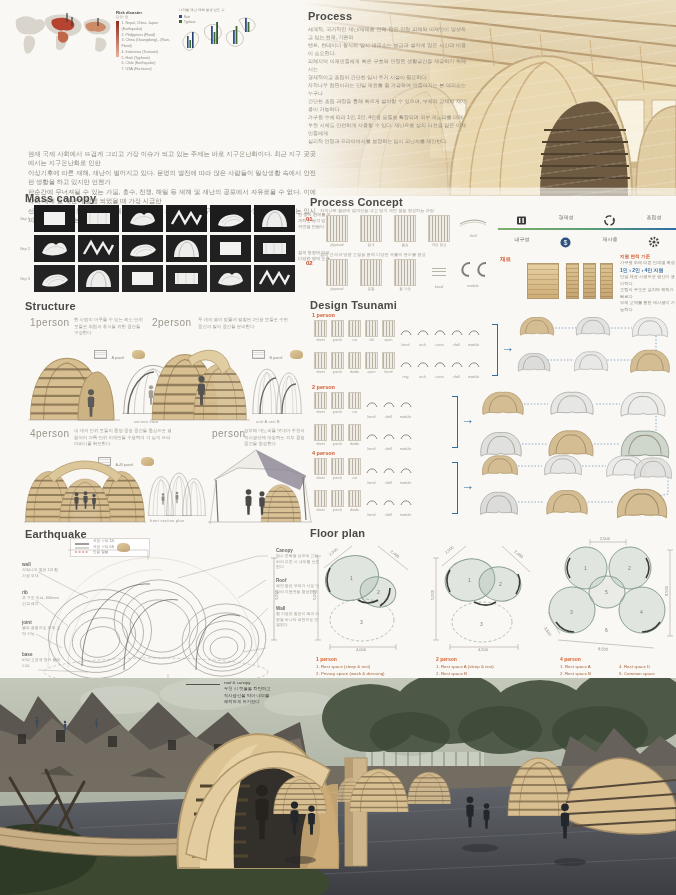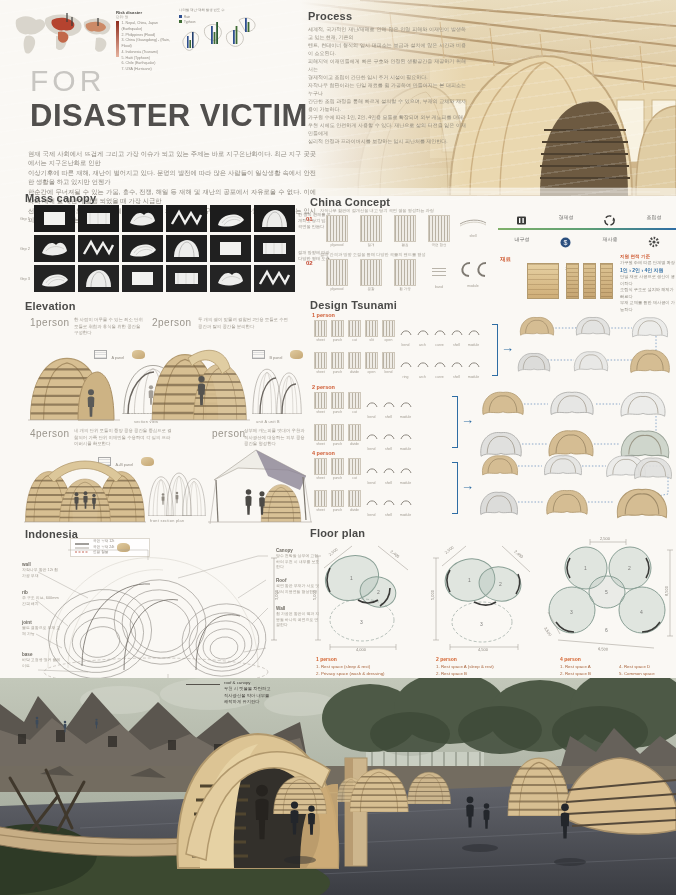--- a/index.html
+++ b/index.html
@@ -215,22 +215,20 @@
       <rect x="36" y="20" width="1.8" height="18" fill="#2e4f8f"></rect>
         <rect x="38.6" y="26" width="1.8" height="12" fill="#3f6b35"></rect>
       <rect x="41.2" y="16" width="1.8" height="22" fill="#2a5a32"></rect>
       <rect x="58" y="24" width="1.8" height="14" fill="#2e4f8f"></rect>
         <rect x="60.6" y="20" width="1.8" height="18" fill="#3f6b35"></rect>
       <rect x="70" y="12" width="1.8" height="14" fill="#2e4f8f"></rect>
         <rect x="72.6" y="16" width="1.8" height="10" fill="#3f6b35"></rect>
     </g>
   </svg>
 
-  <div class="abs title-for" style="left:30px;top:64px">FOR</div>
-  <div class="abs title-main" style="left:30px;top:98px">DISASTER VICTIM</div>
   <div class="abs intro" id="intro" style="left:28px;top:149px">
       <div>현재 국제 사회에서 뜨겁게 그리고 가장 이슈가 되고 있는 주제는 바로 지구온난화이다. 최근 지구 곳곳에서는 지구온난화로 인한</div>
       <div>이상기후에 따른 재해, 재난이 벌어지고 있다. 문명의 발전에 따라 많은 사람들이 일상생활 속에서 안전한 생활을 하고 있지만 언젠가</div>
       <div>한순간에 무너져될 수 있는 가뭄, 홍수, 전쟁, 해일 등 재해 및 재난의 공포에서 자유로울 수 없다. 이에 따라 재해 및 재난이 발생 되었을 때 가장 시급한</div>
       <div>선결 문제는 대규모 이재민들에게 필요한 식량과 피해지역의 복구를 진행하는 동안 머무를 수 있는 임시 피난처를 결정하는 것이다.</div>
     </div>
 
   <div class="abs sec-h" style="left:308px;top:10px">Process</div>
   <div class="abs prop-lines" id="proposal-lines" style="left:308px;top:25px">
       <div>세계적, 국가적인 재난/재해로 인해 많은 인명 피해와 이재민이 발생하고 있는 현재, 기존의</div>
@@ -348,21 +346,21 @@
       </div>
       <div class="mass-cell" style="background: rgb(36, 36, 36);">
         <svg viewBox="0 0 41 27">
           <path d="M6,19 L13,7 L19,18 L25,8 L31,18 L35,10" stroke="#f0f0ee" stroke-width="2.4" fill="none"></path>
         </svg>
       </div>
     </div>
   <div class="abs tiny4" style="left:298px;top:212px;width:36px">한 장의 판재를 절개하고 당겨 입체 곡면을 만든다</div>
   <div class="abs tiny4" style="left:298px;top:250px;width:36px">절개 방향에 따라 다양한 형태 도출</div>
 
-  <div class="abs sec-h" style="left:25px;top:300px">Elevation</div>
+  <div class="abs sec-h" style="left:25px;top:300px">Structure</div>
 
   <div class="abs elab" style="left:30px;top:317px">1person</div>
   <div class="abs edesc" style="left:74px;top:317px;width:70px">한 사람이 머무를 수 있는 최소 단위 모듈로 취침과 휴식을 위한 공간을 구성한다</div>
   <div class="abs" style="left:94px;top:345px">
     <span style="display:inline-block;width:11px;height:7px;border:.5px solid #aaa;background:repeating-linear-gradient(0deg,#ddd 0 1px,transparent 1px 2.5px)"></span>
     <span class="mark">A panel</span>
     <span class="chip3d" style="margin-left:3px"></span>
   </div>
   <svg class="abs" style="left:28px;top:336px" width="92" height="88" viewBox="0 0 92 88">
     <use href="#sdome" x="0" y="18" width="78" height="66"></use>
@@ -442,21 +440,21 @@
         <line x1="96" y1="31" x2="103" y2="76"></line>
       </g>
     <use href="#sdome" x="52" y="36" width="42" height="40" opacity=".95"></use>
     <g fill="#4c4a46">
       <use href="#person" x="34" y="36" width="13" height="40"></use>
       <use href="#person" x="48" y="38" width="12" height="38"></use>
     </g>
     <line x1="0" y1="76" x2="104" y2="76" stroke="#b5b0a6" stroke-width=".7"></line>
   </svg>
 
-  <div class="abs sec-h" style="left:25px;top:528px">Indonesia</div>
+  <div class="abs sec-h" style="left:25px;top:528px">Earthquake</div>
   <div class="abs legendbox" style="left:70px;top:538px">
     <svg width="16" height="14" viewBox="0 0 16 14">
       <line x1="1" y1="3" x2="15" y2="3" stroke="#6e6a63" stroke-width="1.3"></line>
       <line x1="1" y1="7" x2="15" y2="7" stroke="#9a958c" stroke-width=".8"></line>
       <line x1="1" y1="11" x2="15" y2="11" stroke="#b5432f" stroke-width=".8" stroke-dasharray="2,1.5"></line>
     </svg>
     <div class="lgl" id="struct-legend-list">
         <div>곡면 부재 12t</div>
         <div>곡면 부재 24t</div>
         <div>연결 철물</div>
@@ -532,21 +530,21 @@
   </div>
   <div class="abs co" style="left:276px;top:606px">
     <div class="ct">Wall</div>
       <div class="cd">휨 가공된 합판이 벽과 지붕을 하나의 곡면으로 연결한다</div>
   </div>
   <div class="abs co" style="left:206px;top:682px;width:54px">
     <div class="ct">wood &amp; canopy</div>
       <div class="cd">목재 프레임과 캐노피의 결합부</div>
   </div>
 
-  <div class="abs sec-h" style="left:310px;top:196px">China Concept</div>
+  <div class="abs sec-h" style="left:310px;top:196px">Process Concept</div>
   <div class="abs cnum" style="left:306px;top:216px">01</div>
   <div class="abs ccap" style="left:320px;top:208px">자작나무 합판에 절개선을 내고 당겨 곡면 쉘을 형성하는 과정</div>
   <div class="abs" id="concept-steps-0" style="left:320px;top:215px;white-space:nowrap"><div class="cstep"><div class="panelchip"></div><div class="step-lab">plywood</div></div><div class="cstep"><div class="panelchip"></div><div class="step-lab">절개</div></div><div class="cstep"><div class="panelchip"></div><div class="step-lab">펼침</div></div><div class="cstep"><div class="panelchip"></div><div class="step-lab">곡면 형성</div></div><div class="cstep"><svg width="30" height="14" viewBox="0 0 30 14">
           <path d="M2,9 C10,4 22,4 28,8" fill="none" stroke="#aaa49a" stroke-width="1"></path>
           <path d="M2,11 C10,6 22,6 28,10" fill="none" stroke="#c4beb2" stroke-width=".7"></path>
         </svg><div class="step-lab">shell</div></div></div>
   <div class="abs cnum" style="left:306px;top:260px">02</div>
   <div class="abs ccap" style="left:320px;top:252px">절개 간격과 방향 조절을 통해 다양한 곡률의 밴드를 형성</div>
   <div class="abs" id="concept-steps-1" style="left:320px;top:259px;white-space:nowrap"><div class="cstep"><div class="panelchip"></div><div class="step-lab">plywood</div></div><div class="cstep"><div class="panelchip"></div><div class="step-lab">분할</div></div><div class="cstep"><div class="panelchip"></div><div class="step-lab">휨 가공</div></div><div class="cstep"><div class="linechip" style="height: 25px;">
           <i></i>

